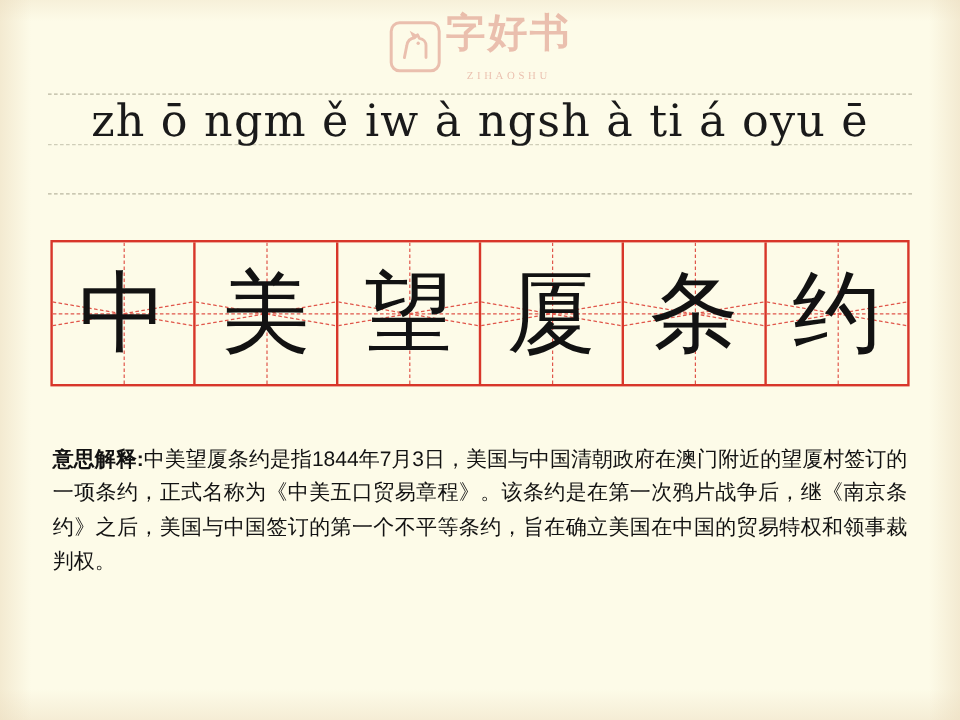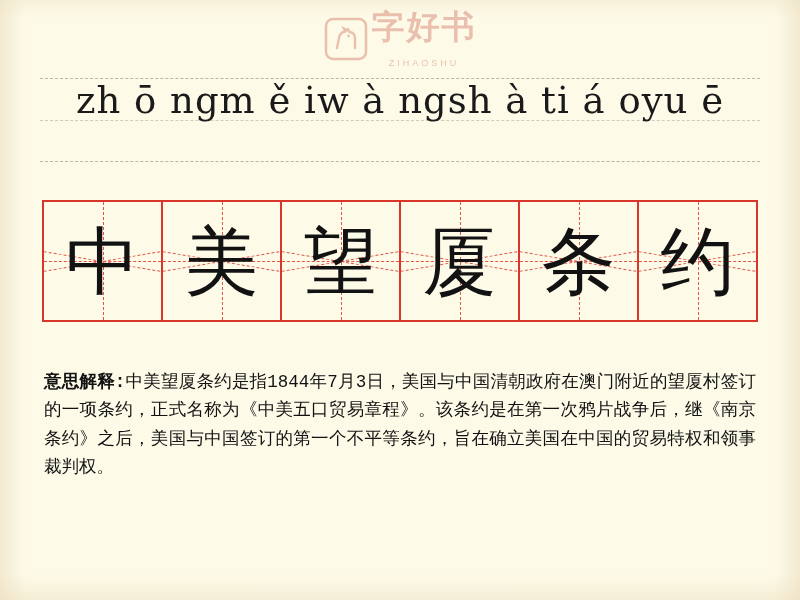--- a/index.html
+++ b/index.html
@@ -55,21 +55,21 @@
     line-height: 1;
   }
   .logo-cn {
     font-family: "DejaVu Sans", sans-serif;
     font-size: 33px;
     font-weight: bold;
     color: #c0392b;
     letter-spacing: 2px;
   }
   .logo-py {
-    font-family: Liberation Sans, sans-serif;
+    font-family: Liberation Serif, serif;
     font-size: 9px;
     letter-spacing: 3px;
     color: #c0392b;
     margin-top: 16px;
   }
 
   
   .pinyin-band {
     position: absolute;
     top: 78px;
@@ -150,21 +150,21 @@
     color: #121212;
     z-index: 2;
   }
 
   
   .explain {
     position: absolute;
     top: 368px;
     left: 44px;
     width: 712px;
-    font-family: Liberation Mono, monospace;
+    font-family: Liberation Sans, sans-serif;
     font-size: 17.5px;
     line-height: 1.62;
     color: #121212;
     text-align: justify;
   }
   .explain .label {
     font-weight: bold;
   }
 </style>
 </head>

